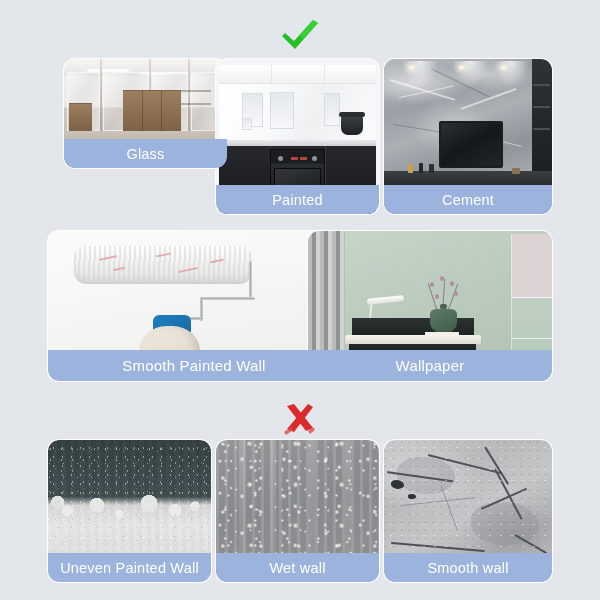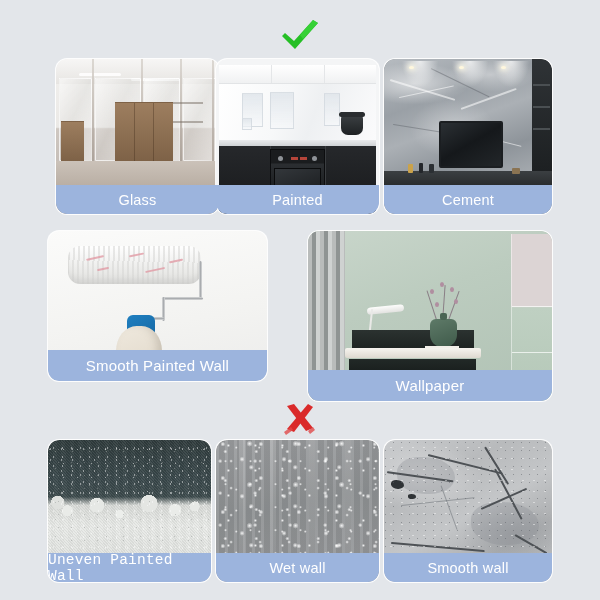--- a/index.html
+++ b/index.html
@@ -66,30 +66,30 @@
     align-items: center;
     justify-content: center;
     letter-spacing: 0.2px;
     z-index: 5;
     border-bottom-left-radius: 11px;
     border-bottom-right-radius: 11px;
   }
   .card-label.tall { height: 31px; font-size: 15px; }
 
   
-  #card-glass   { left: 56px;  top: 59px;  width: 163px; height: 155px; }
+  #card-glass   { left: 64px;  top: 59px;  width: 163px; height: 109px; }
   #card-ceramic { left: 216px; top: 59px;  width: 163px; height: 155px; }
   #card-marble  { left: 384px; top: 59px;  width: 168px; height: 155px; }
 
   
-  #card-smooth    { left: 48px;  top: 231px; width: 219px; height: 150px; }
-  #card-wallpaper { left: 308px; top: 231px; width: 244px; height: 170px; }
-
-  
-  #card-uneven { left: 48px;  top: 440px; width: 163px; height: 142px; font-family: Liberation Mono, monospace; }
+  #card-smooth    { left: 48px;  top: 231px; width: 292px; height: 150px; }
+  #card-wallpaper { left: 308px; top: 231px; width: 244px; height: 150px; }
+
+  
+  #card-uneven { left: 48px;  top: 440px; width: 163px; height: 142px; }
   #card-wet    { left: 216px; top: 440px; width: 163px; height: 142px; }
   #card-cement { left: 384px; top: 440px; width: 168px; height: 142px; }
 
   
   .ph-glass {
     background:
       linear-gradient(180deg, #f2f1ef 0%, #ebe9e6 44%, #cfc8c2 45%, #b9b0a8 100%);
   }
   .ph-glass .ceil {
     position: absolute; left: 0; right: 0; top: 0; height: 16%;

